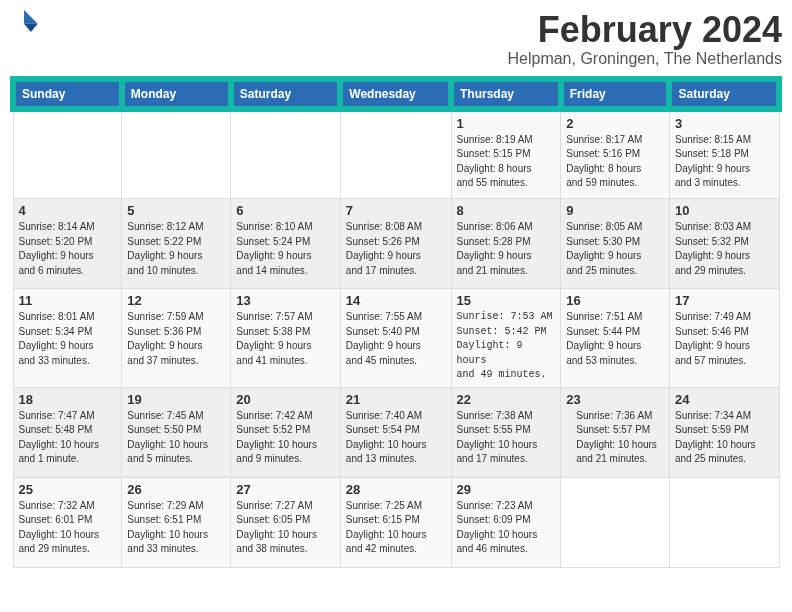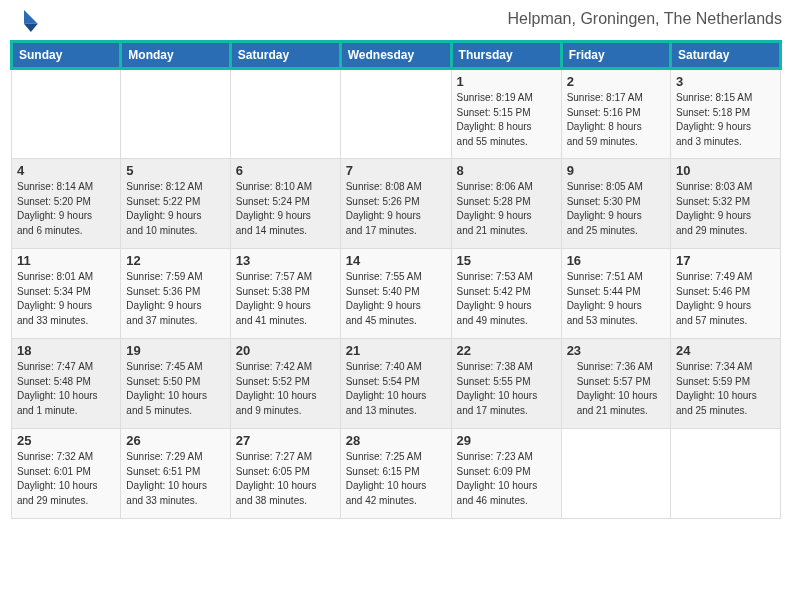--- a/index.html
+++ b/index.html
@@ -52,21 +52,21 @@
       border-collapse: collapse;
       font-size: 11px;
     }
     thead tr th {
       background-color: #2a6db5;
       color: #fff;
       text-align: left;
       padding: 5px 6px;
       font-size: 12px;
       font-weight: bold;
-      border: 3px solid #14b8a6;
+      border: 6px solid #14b8a6;
     }
     tbody tr {
       border-bottom: 1px solid #ccc;
     }
     tbody tr:nth-child(odd) {
       background-color: #f9f9f9;
     }
     tbody tr:nth-child(even) {
       background-color: #efefef;
     }
@@ -97,20 +97,21 @@
 <body>
 
 <div class="header-area">
   <div class="logo">
     <svg class="logo-icon" viewBox="0 0 40 32">
       <polygon points="20,0 40,20 20,20" fill="#2a6db5"></polygon>
       <polygon points="20,20 40,20 30,32" fill="#1a4a85"></polygon>
     </svg>
   </div>
   <div class="title-area">
+    <div class="month-year">February 2024</div>
     <div class="location">Helpman, Groningen, The Netherlands</div>
   </div>
 </div>
 
 <table>
   <thead>
     <tr>
       <th>Sunday</th>
       <th>Monday</th>
       <th>Saturday</th>
@@ -223,21 +224,21 @@
         </td>
         <td>
           <div class="day-number">14</div>
           <div class="day-info" style="white-space: pre-line;">Sunrise: 7:55 AM
 Sunset: 5:40 PM
 Daylight: 9 hours
 and 45 minutes.</div>
         </td>
         <td>
           <div class="day-number">15</div>
-          <div class="day-info" style="white-space: pre-line;">Sunrise: 7:53 AM
+          <div class="day-info" style="white-space: pre-line; font-family: Liberation Mono, monospace;">Sunrise: 7:53 AM
 Sunset: 5:42 PM
 Daylight: 9 hours
 and 49 minutes.</div>
         </td>
         <td>
           <div class="day-number">16</div>
           <div class="day-info" style="white-space: pre-line;">Sunrise: 7:51 AM
 Sunset: 5:44 PM
 Daylight: 9 hours
 and 53 minutes.</div>

